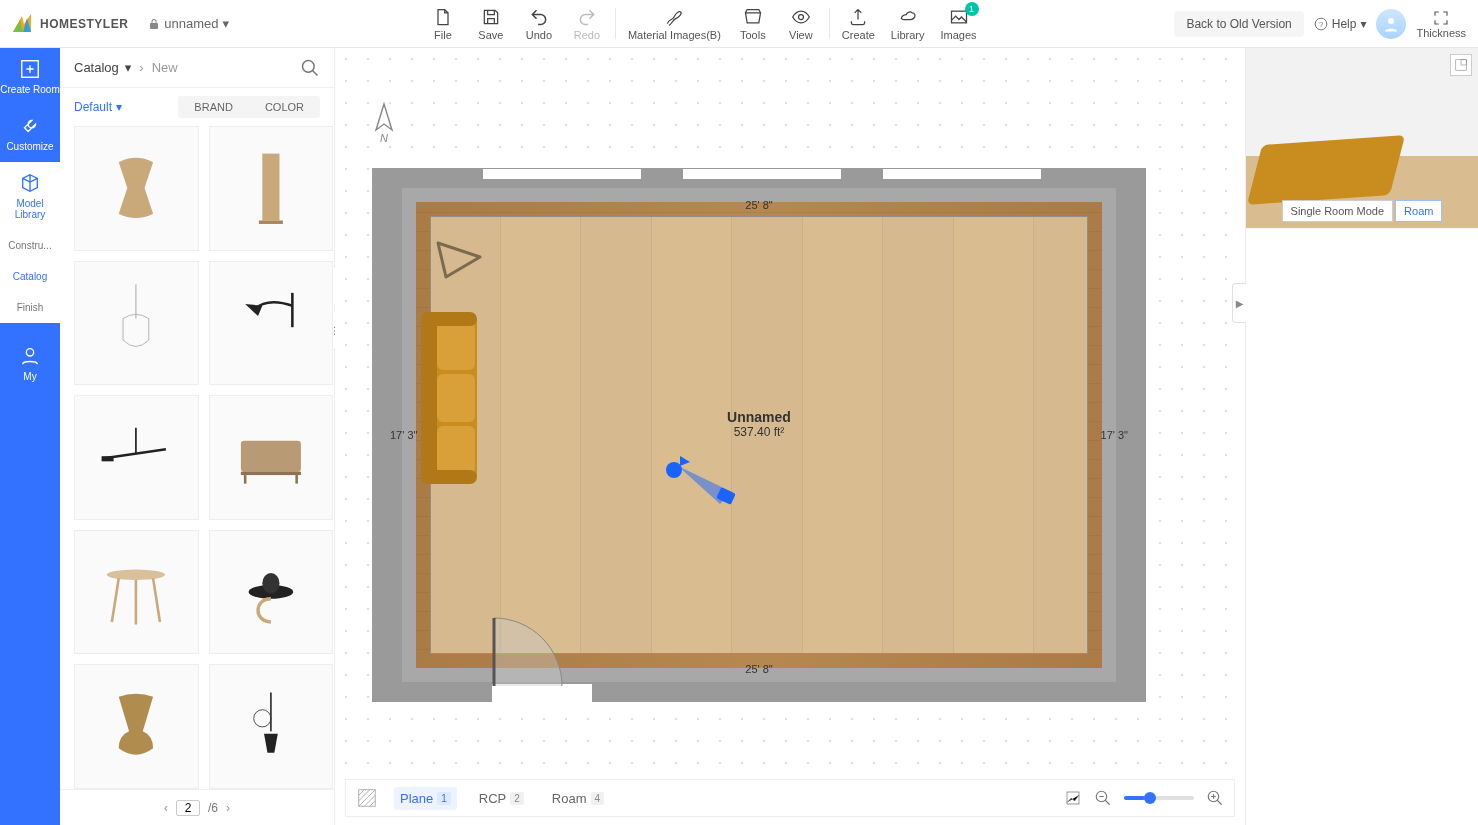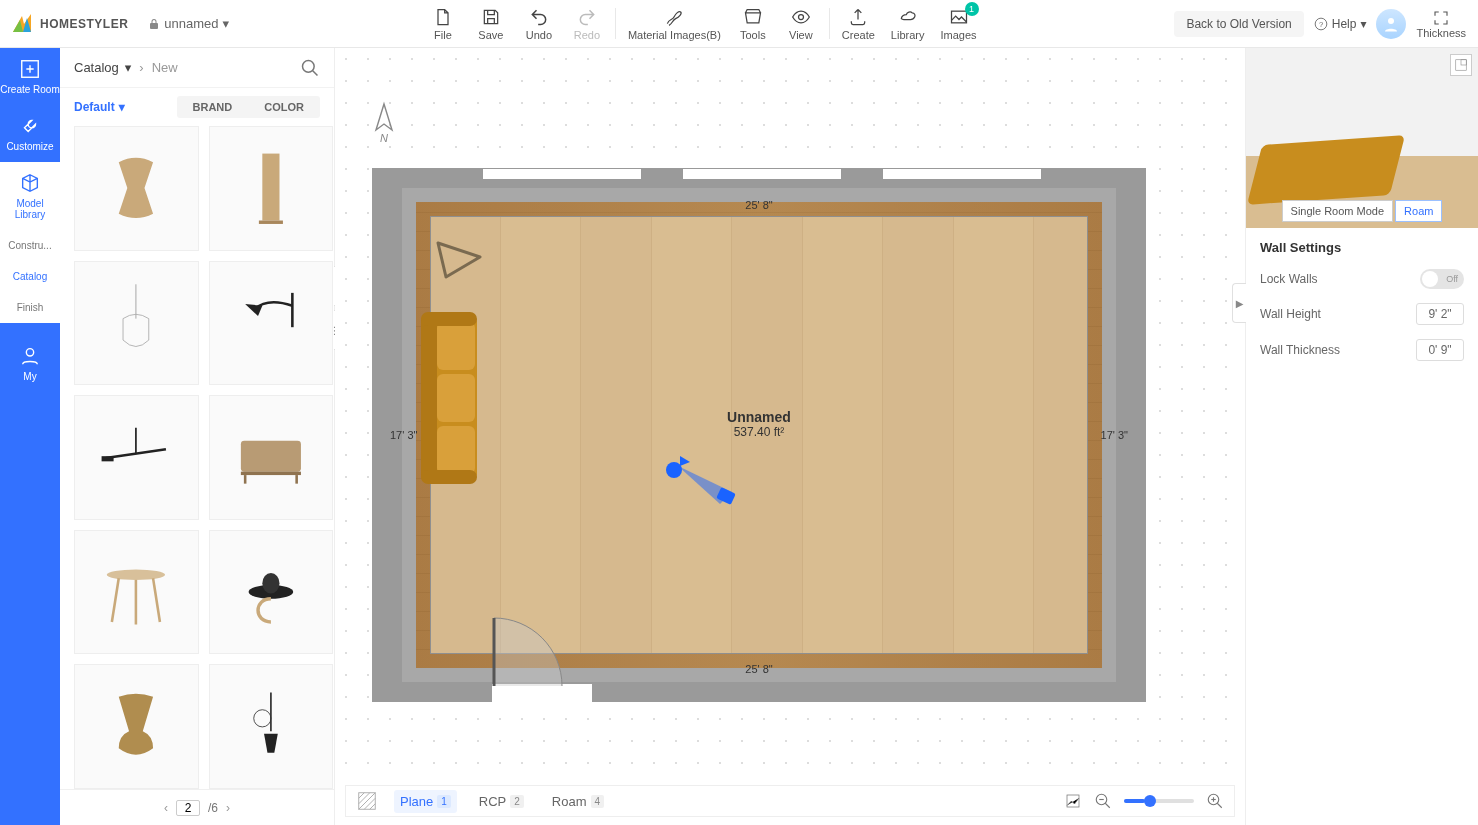--- a/index.html
+++ b/index.html
@@ -35,21 +35,21 @@
 .rail-item.white { background: #fff; color: #3371ff; }
 .rail-item.white.dim { color: #777; }
 .rail-item .ico { width: 22px; height: 22px; margin-bottom: 4px; }
 
 
 .catalog { width: 275px; background: #fff; border-right: 1px solid #eee; display:flex; flex-direction:column; position:relative;}
 .catalog-head { height: 40px; display:flex; align-items:center; padding: 0 14px; gap: 6px; color:#444; font-size:13px; border-bottom:1px solid #f2f2f2;}
 .catalog-head .chev { color:#999; margin:0 2px;}
 .catalog-head .new { color:#999;}
 .search-ico { margin-left:auto; cursor:pointer;}
-.filter-row { display:flex; align-items:center; padding: 8px 14px; gap: 16px; font-weight: bold;}
+.filter-row { display:flex; align-items:center; padding: 8px 14px; gap: 16px;}
 .filter-default { color:#3371ff; font-size:12px; display:flex; align-items:center; gap:4px;}
 .pillbox { margin-left:auto; display:flex; gap:0; }
 .pillbox > div { background:#f4f4f4; padding:5px 16px; font-size:11px; color:#666; cursor:pointer; }
 .pillbox > div:first-child{border-radius:3px 0 0 3px;text-align:center;}
 .pillbox > div:last-child{border-radius:0 3px 3px 0;}
 
 .catalog-grid { flex:1; overflow:hidden; padding: 0 14px; display:grid; grid-template-columns:1fr 1fr; gap:10px; }
 .cat-item { background:#fafafa; border:1px solid #eee; aspect-ratio:1/1; display:flex; align-items:center; justify-content:center; cursor:pointer;}
 .cat-item svg{width:70%;height:70%;}
 .pager { height:36px; display:flex; align-items:center; justify-content:center; gap:8px; border-top:1px solid #f0f0f0;}
@@ -79,21 +79,21 @@
 .door-arc{position:absolute; bottom:16px; left:120px; width:100px; height:70px;}
 
 .dim-label { position:absolute; background:rgba(255,255,255,0.0); color:#333; font-size:11px; padding:1px 2px;}
 .room-label { position:absolute; left:50%; top:48%; transform:translate(-50%,-50%); text-align:center; font-size:14px; font-weight:600; color:#333;}
 .room-label .area{font-size:12px; font-weight:500;}
 .camera { position:absolute; left:290px; top:280px; width:80px; height:60px;}
 .sofa { position:absolute; left:45px; top:140px; width:64px; height:180px;}
 .tri-shape{position:absolute; left:60px; top:65px;}
 
 
-.bottom-bar { position:absolute; left:10px; right:10px; bottom:8px; height:32px; background:#fff; border:1px solid #eee; display:flex; align-items:center; padding:0 10px; gap:16px;}
+.bottom-bar { position:absolute; left:10px; right:10px; bottom:8px; height:38px; background:#fff; border:1px solid #eee; display:flex; align-items:center; padding:0 10px; gap:16px;}
 .btab { font-size:13px; color:#666; padding:4px 6px; cursor:pointer; display:flex; align-items:center; gap:4px;}
 .btab.active { color:#3371ff; background:#eef4ff; border-radius:3px;}
 .btab .kbd{background:#f0f0f0;color:#888;font-size:10px;padding:1px 4px;border-radius:2px;}
 .btab.active .kbd{background:#dce9ff;color:#3371ff;}
 .bottom-bar .spacer{flex:1;}
 .zoom-group{display:flex;align-items:center;gap:12px;}
 .slider{width:70px;height:4px;background:#e0e0e0;border-radius:2px;position:relative;}
 .slider::before{content:'';position:absolute;left:0;width:30%;height:100%;background:#3371ff;border-radius:2px;}
 .slider::after{content:'';position:absolute;left:28%;top:-4px;width:12px;height:12px;border-radius:50%;background:#3371ff;}
 
@@ -478,31 +478,14 @@
           </svg>
         </div>
       <div class="mode-tabs">
         <div>Single Room Mode</div>
         <div>Roam</div>
       </div>
     </div>
     <div class="collapse-right">
         <span style="font-size:10px;color:#888">▶</span>
       </div>
-    <div class="settings">
-      <h4>Wall Settings</h4>
-      <div class="srow">
-        <span>Lock Walls</span>
-        <div class="toggle">
-            <span>Off</span>
-          </div>
-      </div>
-      <div class="srow">
-        <span>Wall Height</span>
-        <span class="val">9' 2"</span>
-      </div>
-      <div class="srow">
-        <span>Wall Thickness</span>
-        <span class="val">0' 9"</span>
-      </div>
-    </div>
   </div>
 </div>
 
 </body></html>

